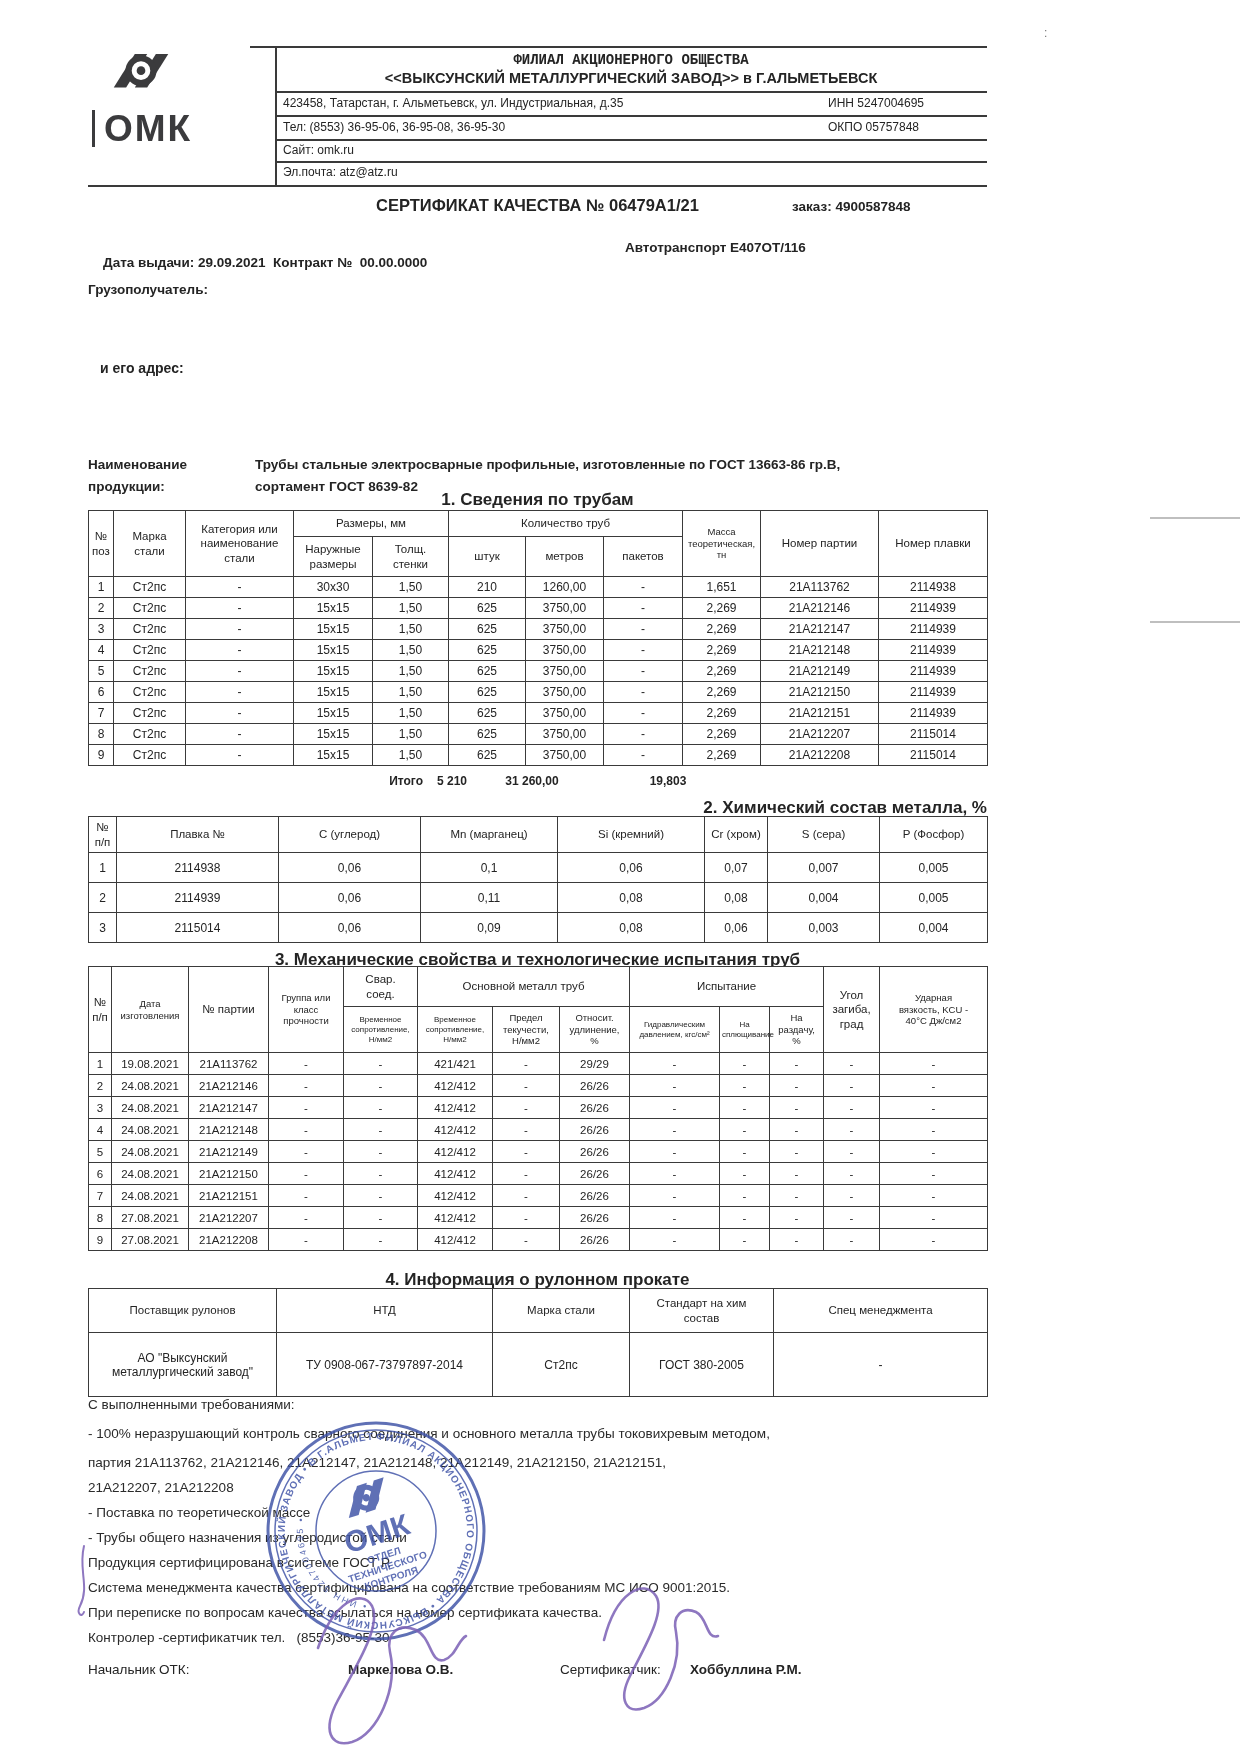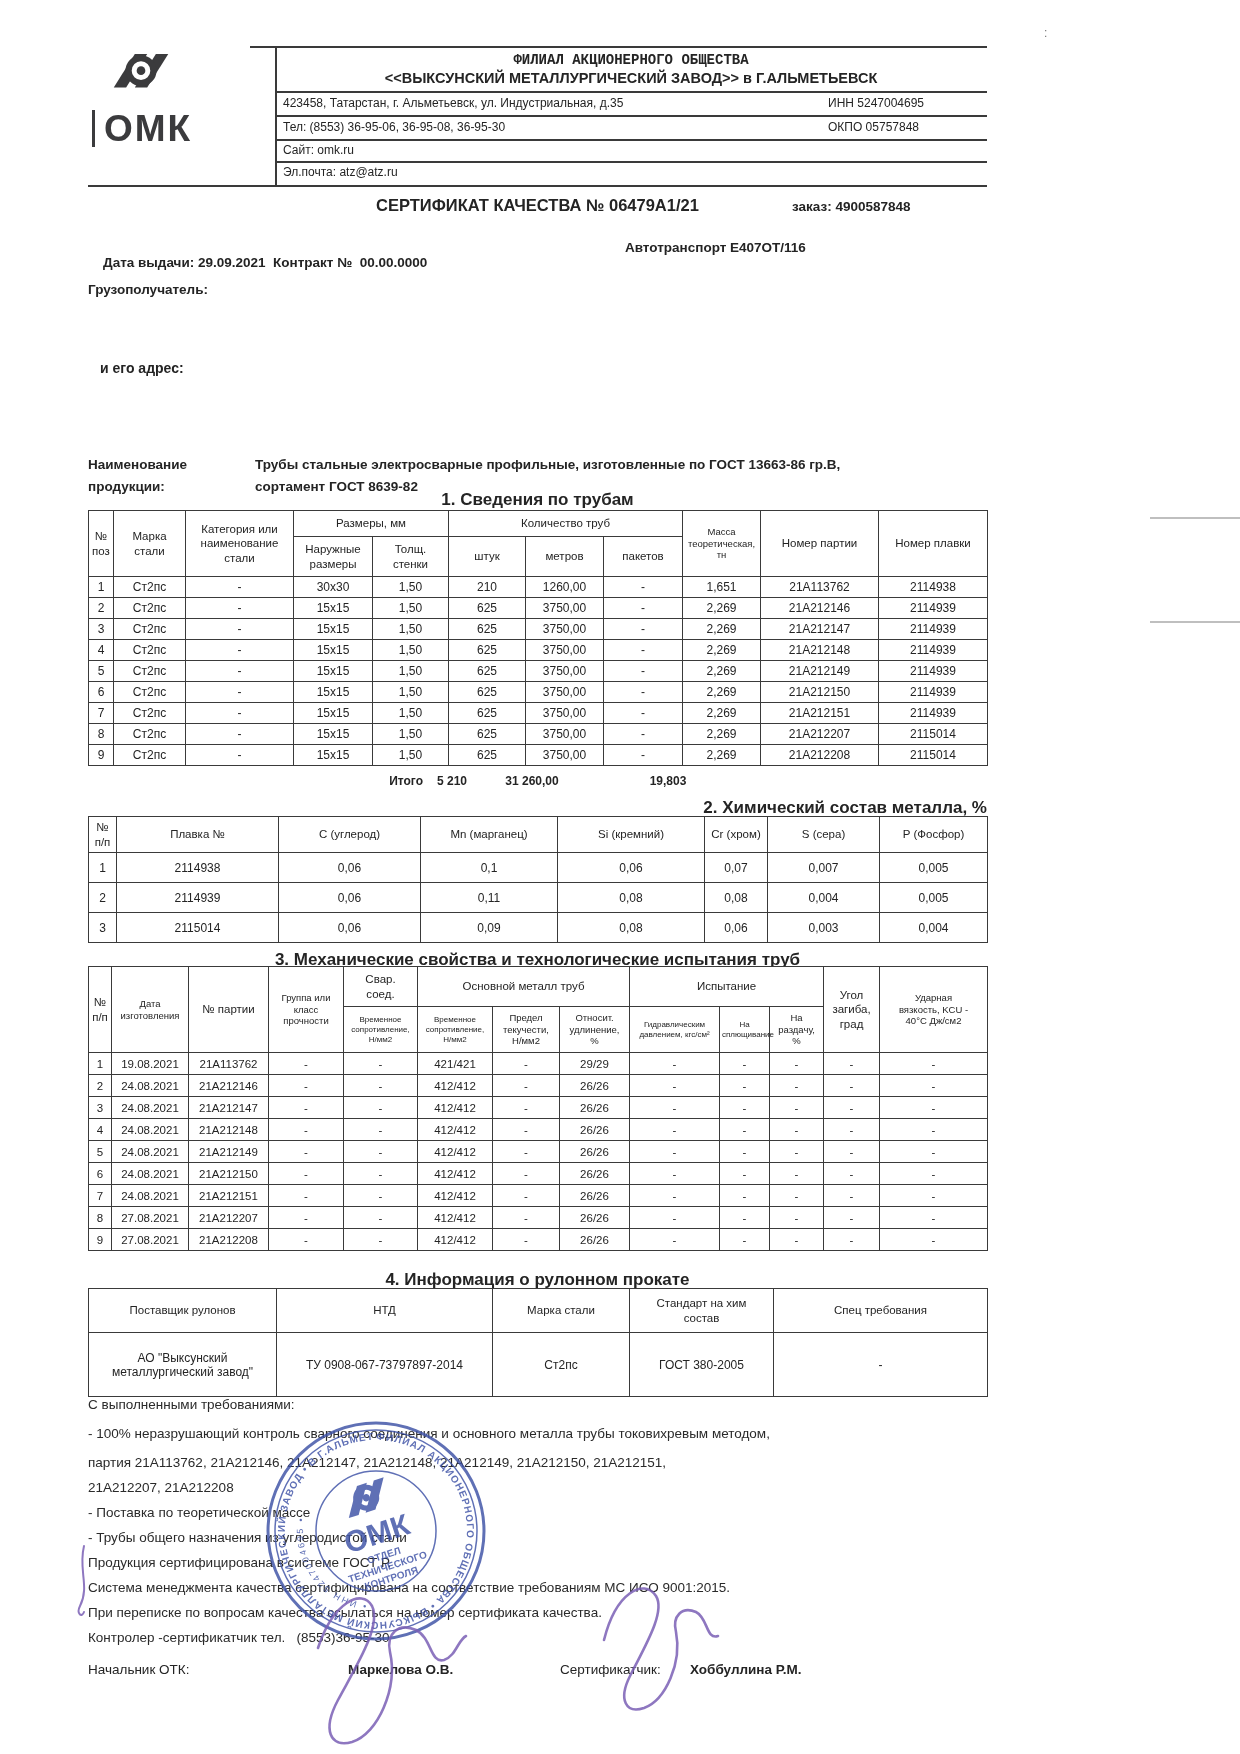--- a/index.html
+++ b/index.html
@@ -570,21 +570,21 @@
         <col style="width:144px">
           <col style="width:214px">
       </colgroup>
       <thead>
         <tr>
           <th>Поставщик рулонов</th>
           <th>НТД</th>
           <th>Марка стали</th>
           <th>Стандарт на хим
 состав</th>
-          <th>Спец требования</th>
+          <th>Спец менеджмента</th>
         </tr>
       </thead>
       <tbody>
           <tr>
             <td>АО "Выксунский
 металлургический завод"</td>
             <td>ТУ 0908-067-73797897-2014</td>
             <td>Ст2пс</td>
             <td>ГОСТ 380-2005</td>
             <td>-</td>

